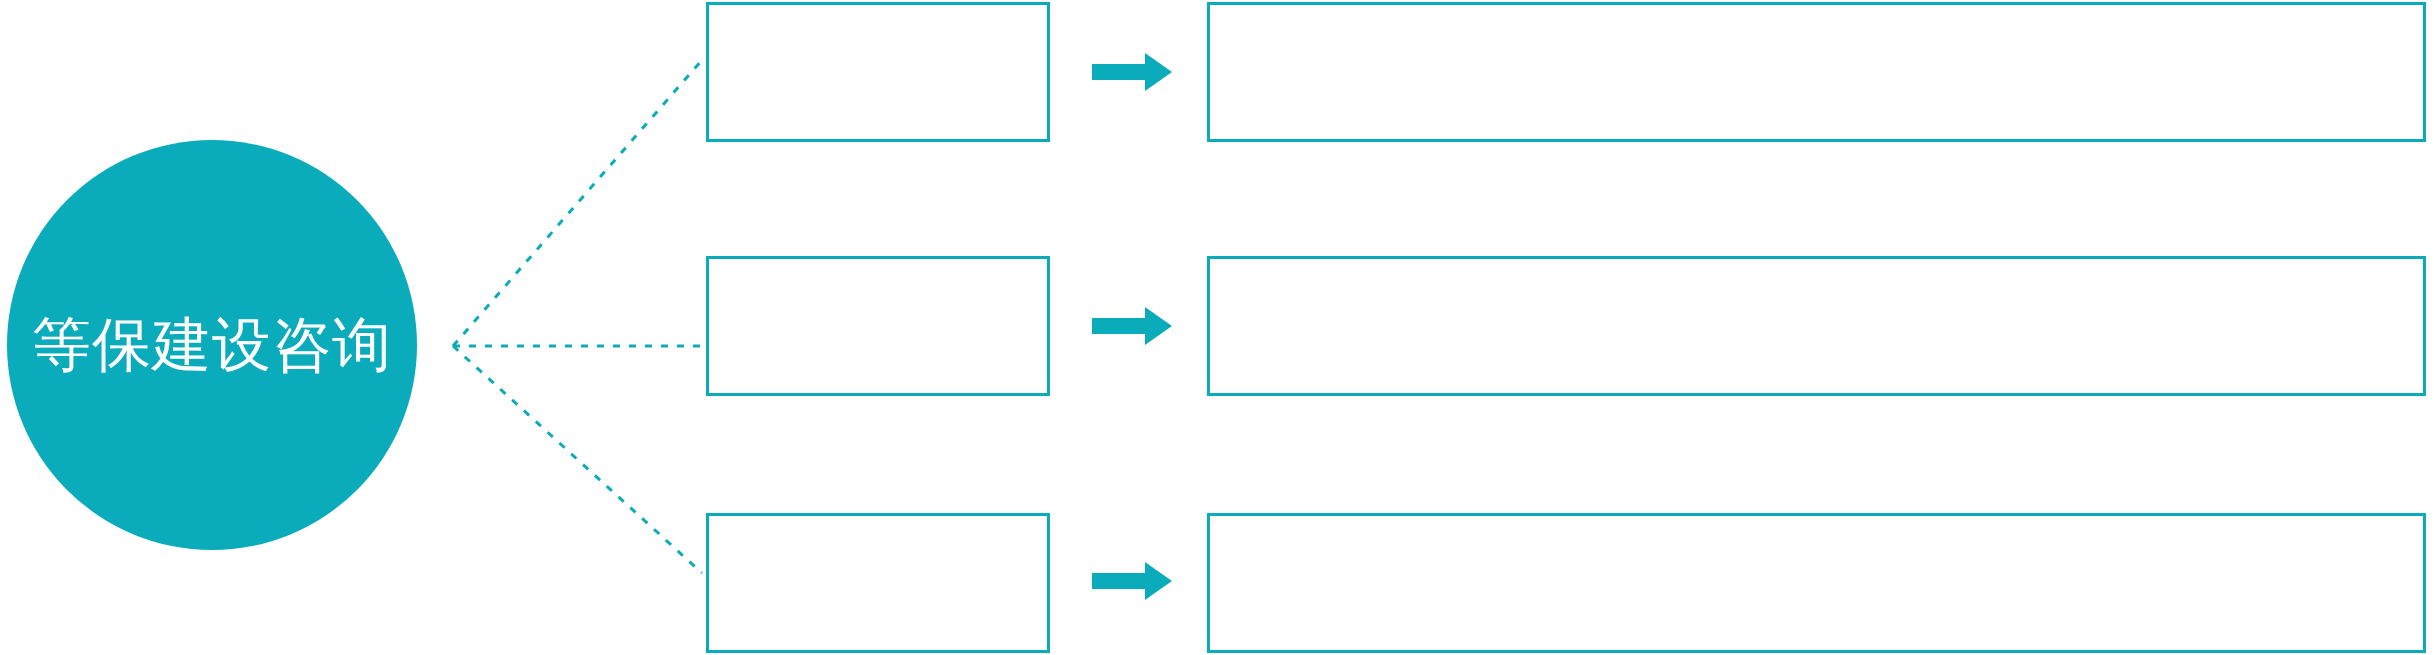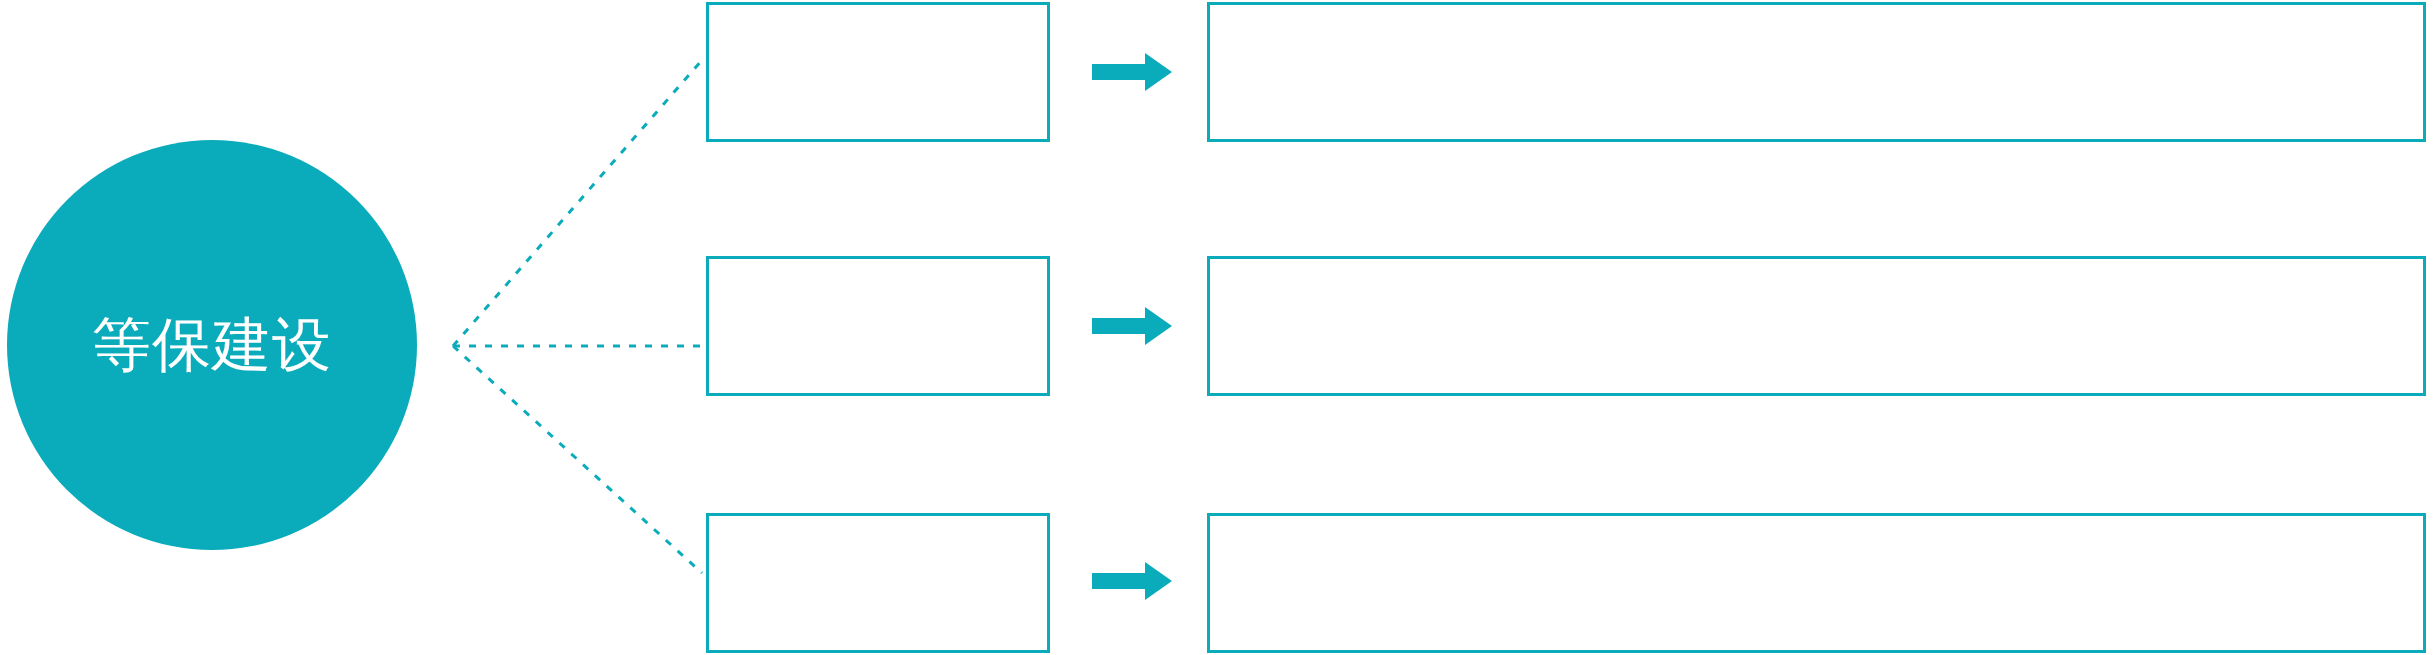--- a/index.html
+++ b/index.html
@@ -22,21 +22,22 @@
   
   .hub-circle {
     position: absolute;
     left: 7px;
     top: 140px;
     width: 410px;
     height: 410px;
     border-radius: 50%;
     background: #0aabba;
     display: flex;
-    flex-direction: column;
+    flex-direction: row;
+    align-items: center;
     justify-content: center;
     box-sizing: border-box;
   }
   .hub-line {
     color: #ffffff;
     font-size: 59px;
     line-height: 73px;
     letter-spacing: 1px;
     white-space: nowrap;
     font-weight: 400;
@@ -108,20 +109,21 @@
 
     <line x1="453" y1="346" x2="702" y2="60" stroke="#0aabba" stroke-width="3" stroke-dasharray="7 9" stroke-linecap="butt"></line>
 
     <line x1="453" y1="346" x2="702" y2="346" stroke="#0aabba" stroke-width="3" stroke-dasharray="7 9" stroke-linecap="butt"></line>
 
     <line x1="453" y1="346" x2="702" y2="573" stroke="#0aabba" stroke-width="3" stroke-dasharray="7 9" stroke-linecap="butt"></line>
   </svg>
 
   <div class="hub-circle">
     <div class="hub-line">等保建设</div>
+    <div class="hub-line">咨询</div>
   </div>
 
   <div class="stage-box" style="left:706px; top:2px; width:344px; height:140px;">
     <span class="stage-box-label"></span>
   </div>
 
   <div class="block-arrow" style="left:1092px; top:53px;">
     <svg viewBox="0 0 80 38" xmlns="http://www.w3.org/2000/svg" aria-hidden="true">
       <polygon points="0,11 53,11 53,0 80,19 53,38 53,27 0,27" fill="#0aabba"></polygon>
     </svg>

